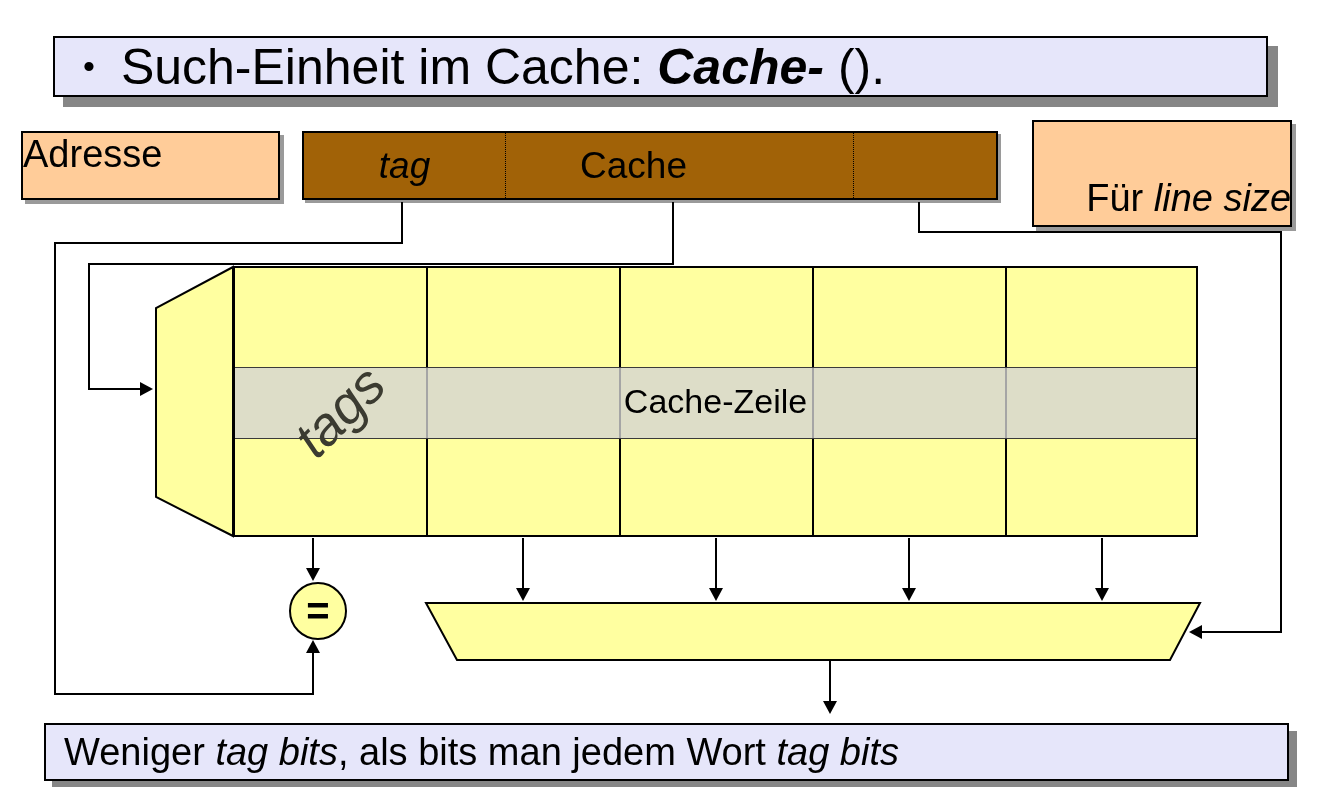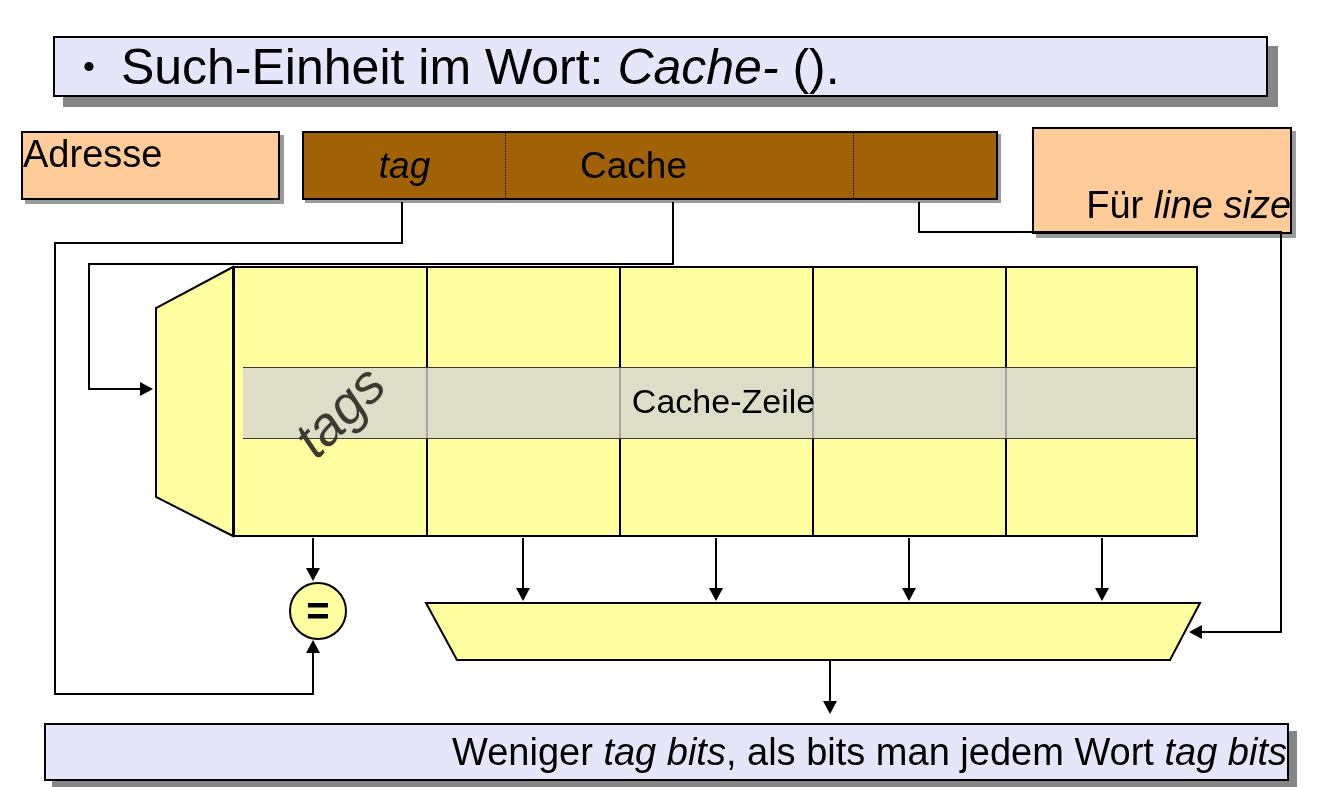--- a/index.html
+++ b/index.html
@@ -8,21 +8,21 @@
     font-family:"Liberation Sans","DejaVu Sans",sans-serif;color:#000;overflow:hidden;
   }
   .box{position:absolute;box-sizing:border-box;border:2px solid #000;}
   .lavender{background:#e6e6fa;box-shadow:10px 10px 0 0 #868686;}
   .orange{background:#ffcc99;box-shadow:4px 4px 0 0 #9a9a9a;}
   .yellowbar{background:#a16207;box-shadow:3px 3px 0 0 #9a9a9a;}
   .grid{background:#ffffa0;}
   .runs{white-space:pre;}
   .it{font-style:italic;}
   .b{font-weight:bold;}
-  .bi{font-weight:normal;font-style:italic;}
+  .bi{font-weight:bold;font-style:italic;}
   .title-box{display:flex;align-items:center;font-size:50px;}
   .bullet{font-size:34px;margin:0 26px 0 28px;}
   .bottom-box{display:flex;align-items:center;font-size:38px;padding-left:18px;}
   .adresse-box{display:flex;align-items:flex-start;font-size:38px;padding-left:0;}
   .linesize-box{font-size:38px;line-height:1.26;padding:5px 0 0 10px;}
   .bar-label{position:absolute;top:0;height:65px;line-height:65px;font-size:37px;}
   .bar-divider{position:absolute;top:0;bottom:0;width:0;border-left:1px dotted #000;}
   .vline{position:absolute;top:0;bottom:0;width:0;border-left:2px solid #000;}
   .band{position:absolute;left:0;right:0;background:rgba(212,212,212,0.78);
         border-top:1px solid #3a3a3a;border-bottom:1px solid #3a3a3a;}
@@ -34,45 +34,45 @@
   .head{fill:#000;stroke:none;}
   .ynode{fill:#ffffa0;stroke:#000;stroke-width:2px;}
   .eq-text{font-size:40px;font-weight:bold;font-family:"Liberation Sans","DejaVu Sans",sans-serif;}
 </style>
 </head>
 <body>
 
 <div class="slide">
 
   <div class="box lavender title-box runs" style="left:53px;top:36px;width:1215px;height:61px;">
-    <span class="bullet">•</span><span>Such-Einheit im Wort: </span><span class="bi">Cache-</span><span> (</span><span>).</span>
+    <span class="bullet">•</span><span>Such-Einheit im Cache: </span><span class="bi">Cache-</span><span> (</span><span>).</span>
   </div>
 
   <div class="box orange adresse-box" style="left:21px;top:131px;width:259px;height:69px;">
     <span>Adresse</span>
   </div>
 
   <div class="box yellowbar" style="left:302px;top:131px;width:696px;height:69px;">
     <span class="bar-divider" style="left:201px;"></span>
     <span class="bar-divider" style="left:549px;"></span>
     <span class="bar-label it" style="left:0;width:201px;text-align:center;">tag</span>
     <span class="bar-label" style="left:276px;">Cache</span>
   </div>
 
-  <div class="box orange linesize-box runs" style="left:1032px;top:127px;width:260px;height:107px;">
+  <div class="box orange linesize-box runs" style="left:1032px;top:120px;width:260px;height:107px;">
     <span>Für </span><span class="it">line size</span><br>
     <span>=4.</span>
   </div>
 
   <div class="box grid" style="left:233px;top:266px;width:965px;height:271px;">
     <span class="vline" style="left:191px;"></span>
     <span class="vline" style="left:384px;"></span>
     <span class="vline" style="left:577px;"></span>
     <span class="vline" style="left:770px;"></span>
-    <div class="band" style="top:99px;height:70px;margin-left:8px;">
+    <div class="band" style="top:99px;height:70px;">
       <span class="band-label" style="left:384px;width:193px;top:14px;">Cache-Zeile</span>
     </div>
   </div>
 
   <svg class="diagram-svg" width="1323" height="787" viewBox="0 0 1323 787">
 
     <polygon class="ynode" points="233,267 156,308 156,497 233,536"></polygon>
 
     <path class="ln" d="M402,202 L402,243 L55,243 L55,694 L313,694 L313,651"></path>
     <polygon class="head" points="313,640 306,653 320,653"></polygon>
@@ -99,17 +99,17 @@
 
     <path class="ln" d="M830,661 L830,702"></path>
     <polygon class="head" points="830,714 823,701 837,701"></polygon>
 
     <circle class="ynode" cx="318" cy="611" r="28"></circle>
     <text class="eq-text" x="318" y="625" text-anchor="middle">=</text>
   </svg>
 
   <div class="tags-label" style="left:288px;top:380px;">tags</div>
 
-  <div class="box lavender bottom-box runs" style="left:44px;top:723px;width:1245px;height:58px;box-shadow:8px 8px 0 0 #868686;justify-content:flex-end;">
+  <div class="box lavender bottom-box runs" style="left:44px;top:723px;width:1245px;height:58px;box-shadow:8px 8px 0 0 #868686;">
     <span>Weniger </span><span class="it">tag bits</span><span>, als bits man jedem Wort </span><span class="it">tag bits</span>
   </div>
 
 </div>
 
 </body></html>

